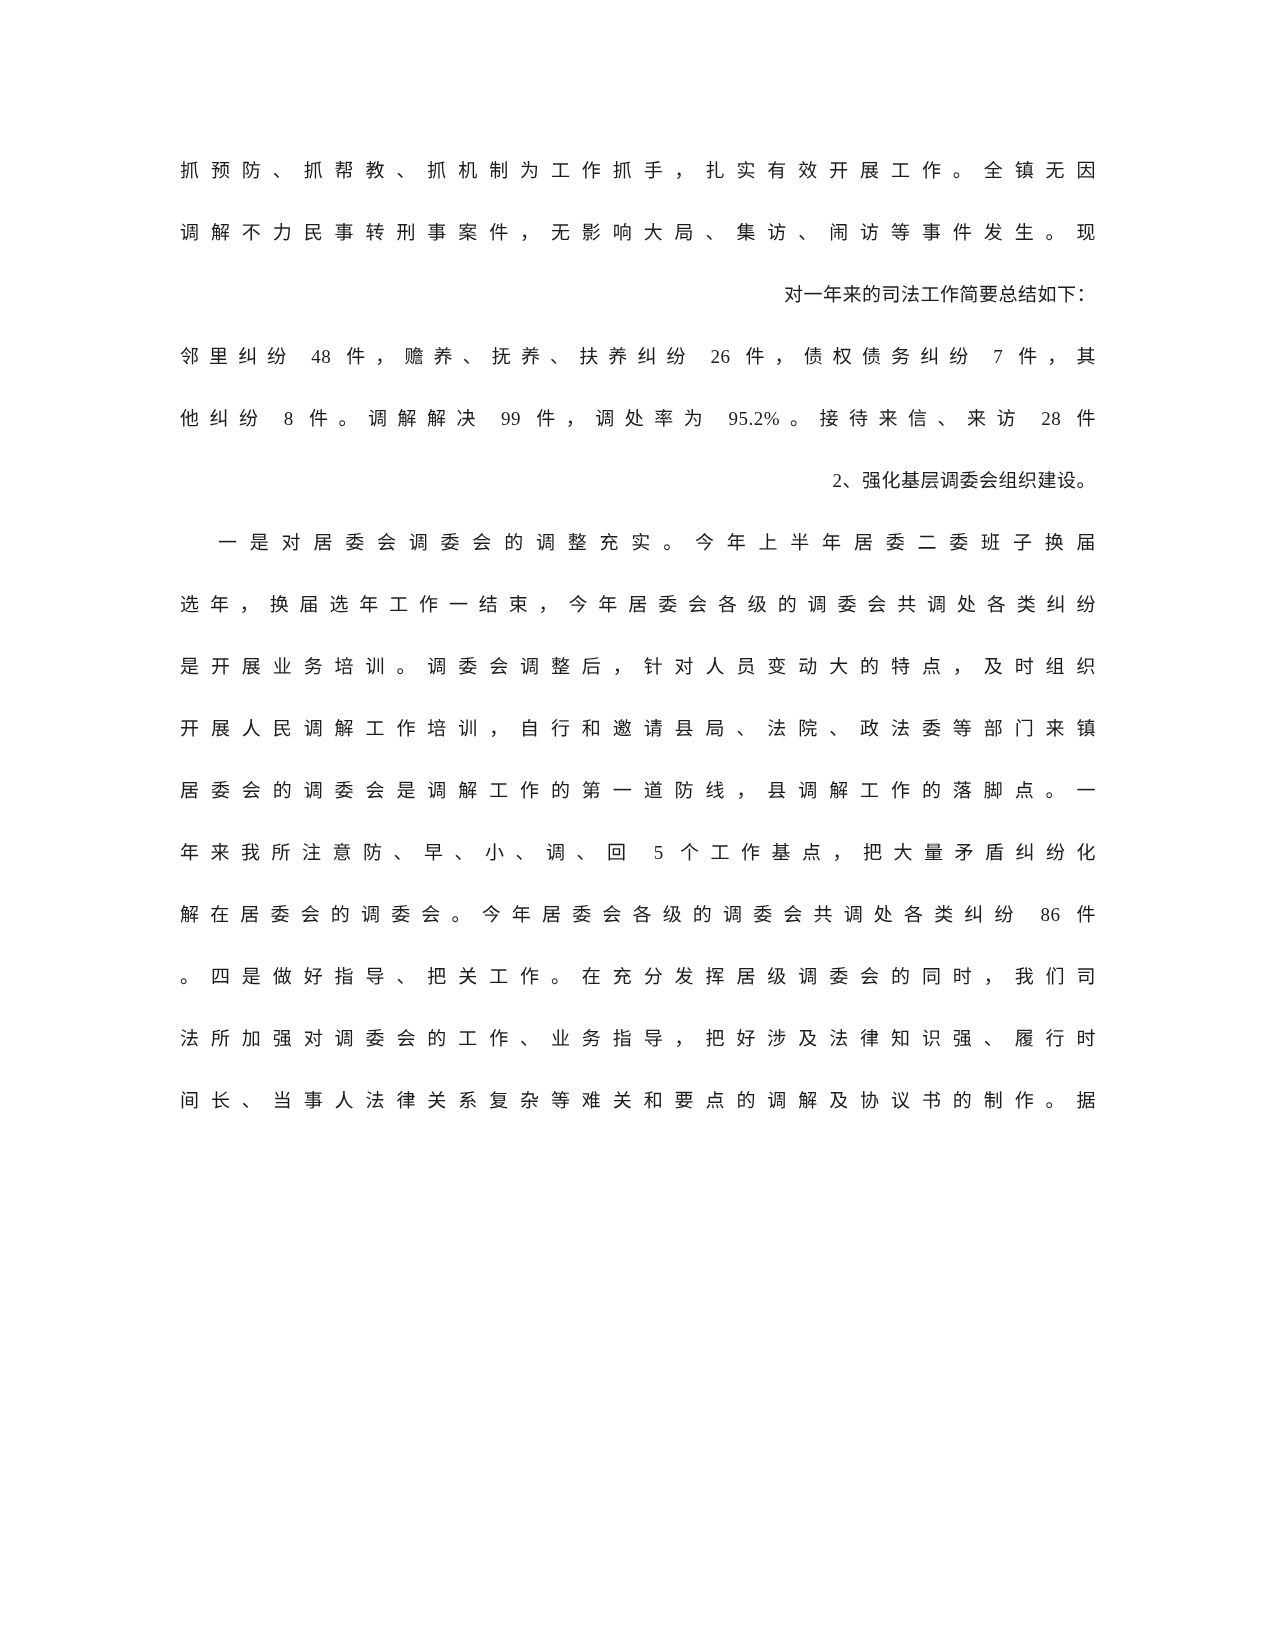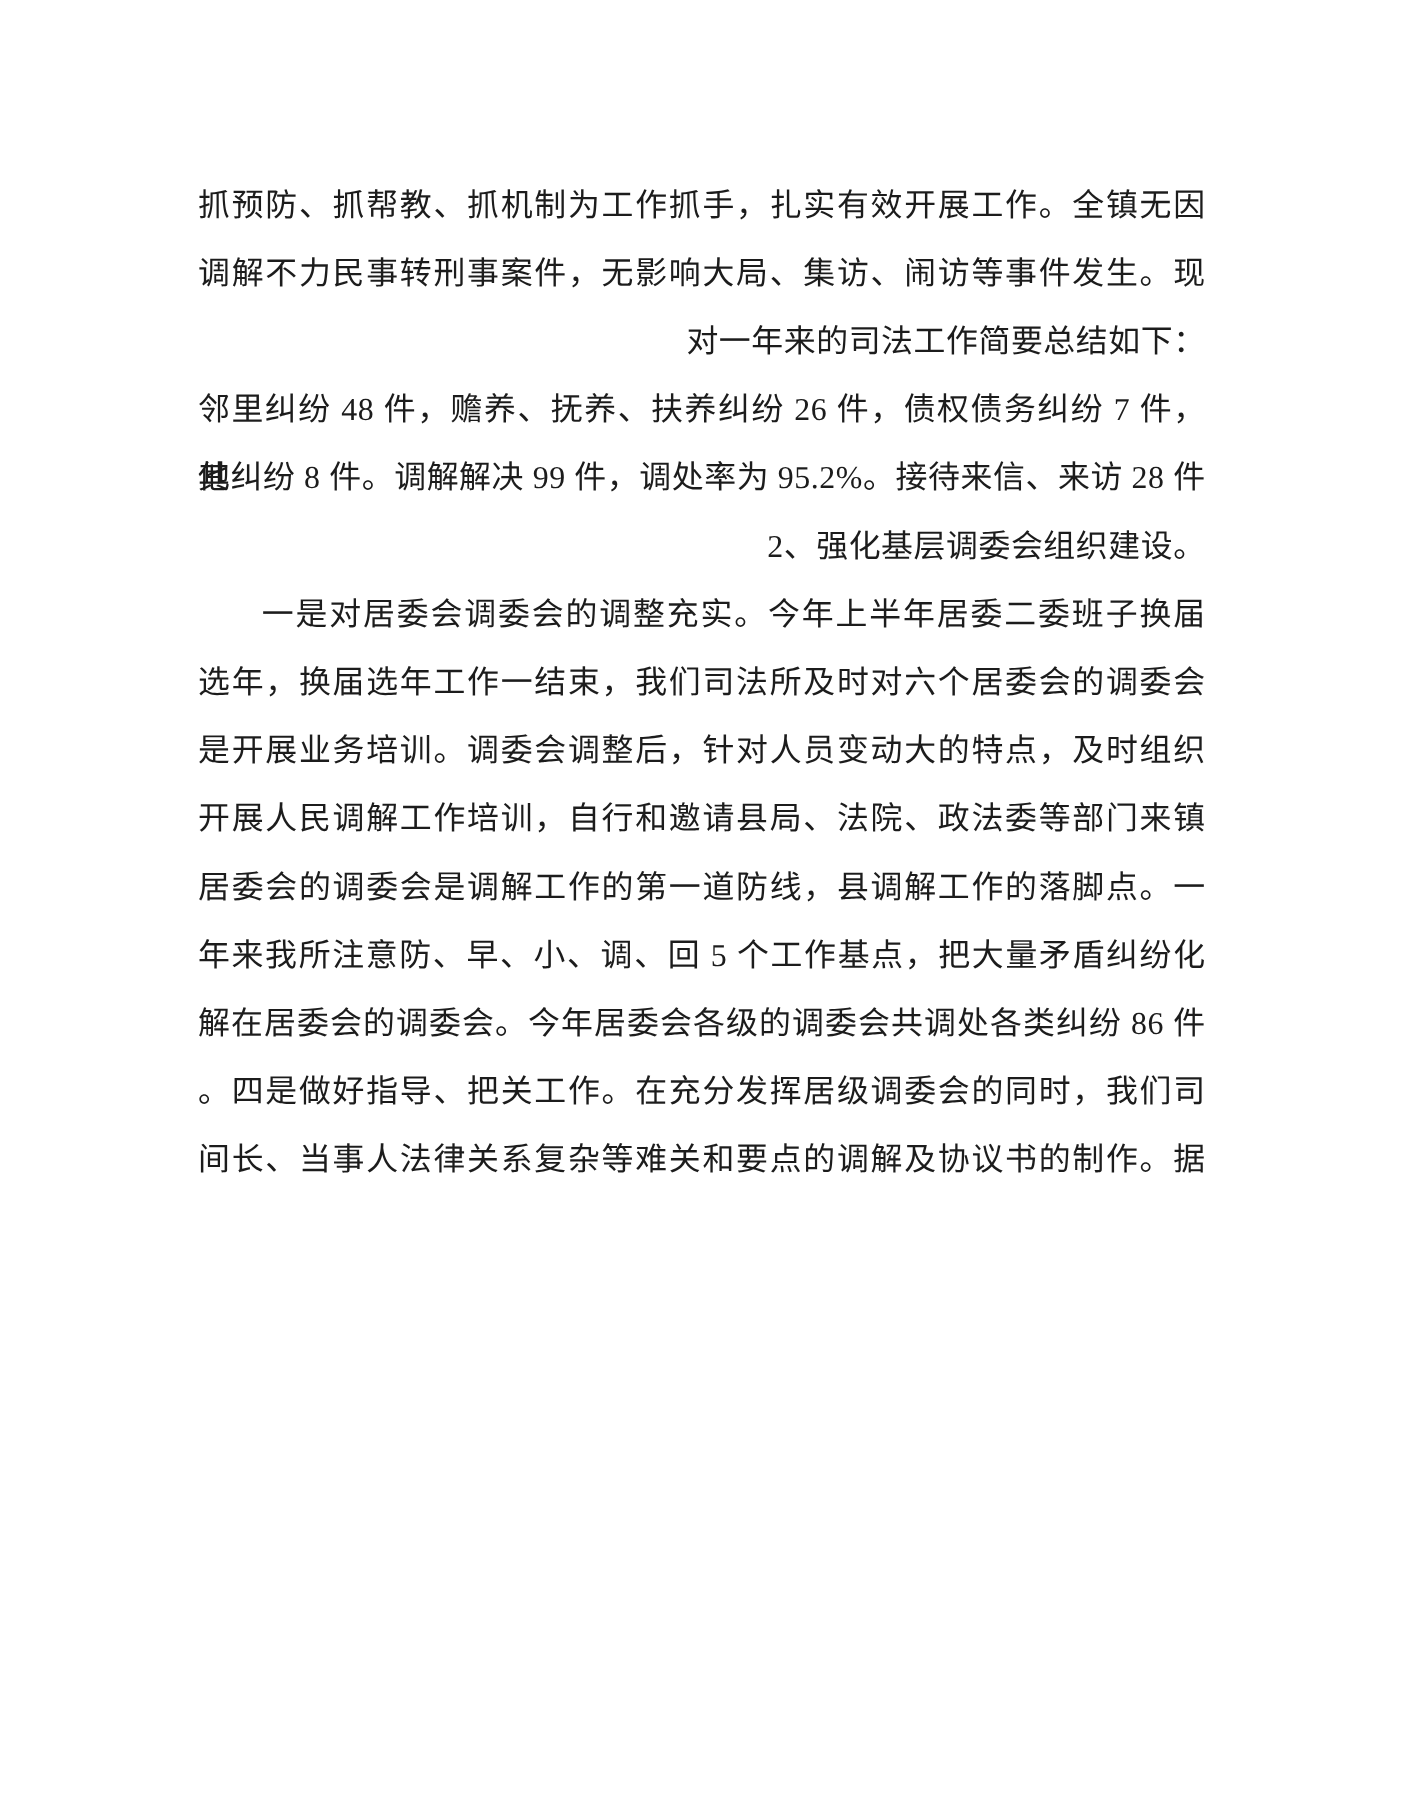--- a/index.html
+++ b/index.html
@@ -11,23 +11,23 @@
     position: relative;
     width: 1275px;
     height: 1650px;
     background: #ffffff;
     overflow: hidden;
     font-family: "Liberation Serif", "DejaVu Serif", serif;
   }
   .text-body {
     position: absolute;
     left: 180px;
-    top: 156px;
+    top: 140px;
     width: 916px;
-    font-size: 29px;
+    font-size: 19px;
     line-height: 62px;
     color: #1c1c1c;
     letter-spacing: 0.5px;
   }
   .line {
     height: 62px;
     text-align: right;
     white-space: normal;
   }
   .line.justify {
@@ -43,22 +43,23 @@
 
 <div class="page">
   <div class="text-body">
       <div class="line justify">抓预防、抓帮教、抓机制为工作抓手，扎实有效开展工作。全镇无因</div>
       <div class="line justify">调解不力民事转刑事案件，无影响大局、集访、闹访等事件发生。现</div>
       <div class="line">对一年来的司法工作简要总结如下：</div>
       <div class="line justify">邻里纠纷 48 件，赡养、抚养、扶养纠纷 26 件，债权债务纠纷 7 件，其</div>
       <div class="line justify">他纠纷 8 件。调解解决 99 件，调处率为 95.2%。接待来信、来访 28 件</div>
       <div class="line indent">2、强化基层调委会组织建设。</div>
       <div class="line indent justify">一是对居委会调委会的调整充实。今年上半年居委二委班子换届</div>
-      <div class="line justify">选年，换届选年工作一结束，我们司法所及时对六个居委会的调委会</div>
+      <div class="line justify">选年，换届选年工作一结束，今年居委会各级的调委会共调处各类纠纷</div>
       <div class="line justify">是开展业务培训。调委会调整后，针对人员变动大的特点，及时组织</div>
       <div class="line justify">开展人民调解工作培训，自行和邀请县局、法院、政法委等部门来镇</div>
       <div class="line justify">居委会的调委会是调解工作的第一道防线，县调解工作的落脚点。一</div>
       <div class="line justify">年来我所注意防、早、小、调、回 5 个工作基点，把大量矛盾纠纷化</div>
       <div class="line justify">解在居委会的调委会。今年居委会各级的调委会共调处各类纠纷 86 件</div>
       <div class="line justify">。四是做好指导、把关工作。在充分发挥居级调委会的同时，我们司</div>
+      <div class="line justify">法所加强对调委会的工作、业务指导，把好涉及法律知识强、履行时</div>
       <div class="line justify">间长、当事人法律关系复杂等难关和要点的调解及协议书的制作。据</div>
     </div>
 </div>
 
 </body></html>

